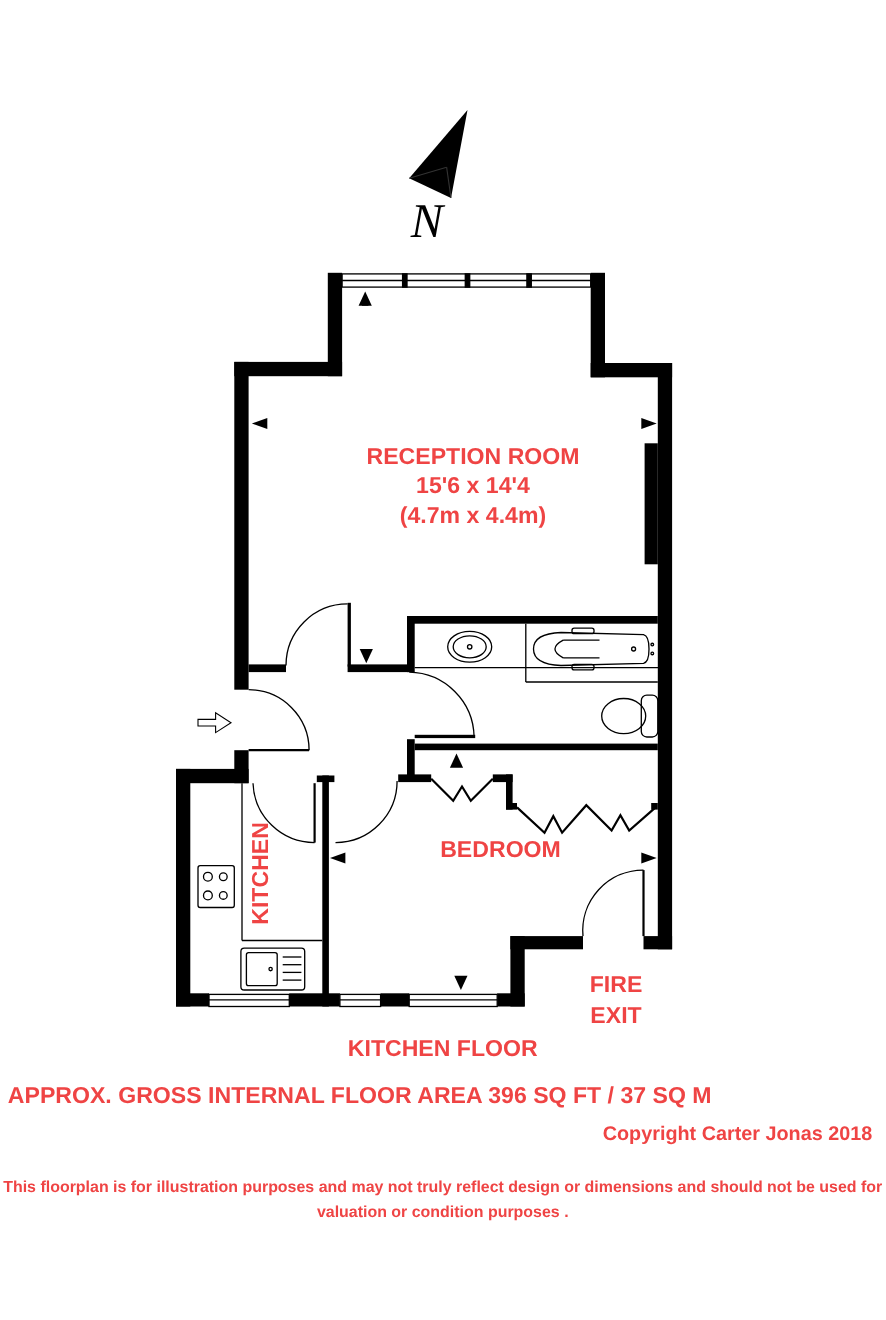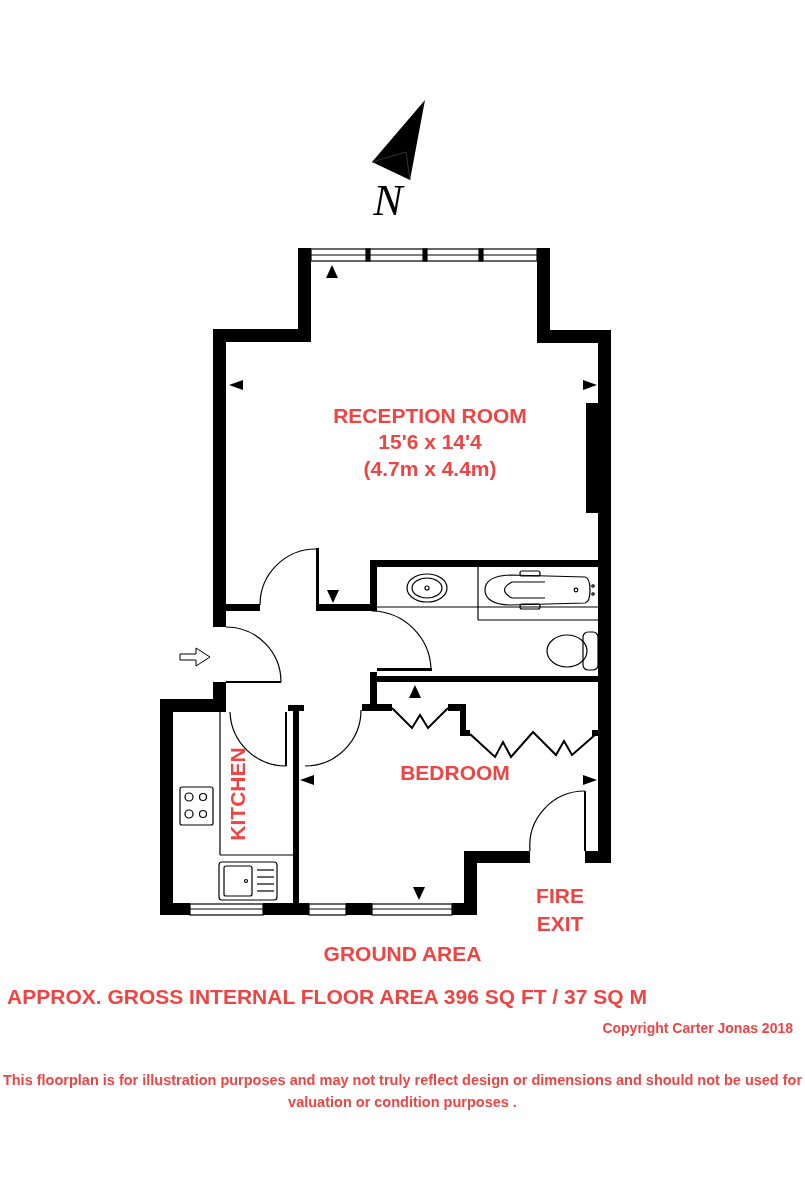--- a/index.html
+++ b/index.html
@@ -8,21 +8,21 @@
   .lbl { position:absolute; font-family:"Liberation Sans", sans-serif; font-weight:bold; color:#ef4444; text-align:center; white-space:nowrap; }
   .room-name { font-size:21px; line-height:25px; }
   .room-dim { font-size:21px; line-height:27px; }
   #reception-label { left:270px; top:403px; width:320px; }
   #bedroom-label { left:360px; top:760px; width:190px; }
   #kitchen-label { left:218px; top:738px; width:40px; height:112px; }
   #kitchen-label span { position:absolute; left:50%; top:50%; transform:translate(-50%,-50%) rotate(-90deg); font-size:21px; }
   #fire-exit-label { left:520px; top:870px; width:80px; font-size:21px; line-height:28px; text-align:center;margin-top:12px; }
   #floor-name { left:0; top:942px; width:805px; font-size:21px; }
   #area-text { left:0; top:985px; width:654px; font-size:21px; letter-spacing:0px; }
-  #copyright { right:12px; top:1020px; font-size:14px; text-align:right; }
+  #copyright { right:12px; top:1020px; font-size:18px; text-align:right; }
   #disclaimer { left:0; top:1069px; width:805px; font-size:14.5px; line-height:22px; font-weight:bold; white-space:normal; }
 </style>
 </head>
 <body>
 
 <svg id="plan" viewBox="0 0 805 930" xmlns="http://www.w3.org/2000/svg">
 
   <g>
     <polygon points="425,100 372,162 410,180" fill="#000"></polygon>
     <line x1="372" y1="162" x2="406" y2="152" stroke="#333" stroke-width="1"></line>
@@ -172,16 +172,16 @@
 
 <div class="lbl" id="kitchen-label">
   <span>KITCHEN</span>
 </div>
 
 <div class="lbl" id="fire-exit-label">
   <div>FIRE</div>
   <div>EXIT</div>
 </div>
 
-<div class="lbl" id="floor-name">GROUND AREA</div>
+<div class="lbl" id="floor-name">KITCHEN FLOOR</div>
 <div class="lbl" id="area-text">APPROX. GROSS INTERNAL FLOOR AREA 396 SQ FT / 37 SQ M</div>
 <div class="lbl" id="copyright">Copyright Carter Jonas 2018</div>
 <div class="lbl" id="disclaimer">This floorplan is for illustration purposes and may not truly reflect design or dimensions and should not be used for valuation or condition purposes .</div>
 
 </body></html>

